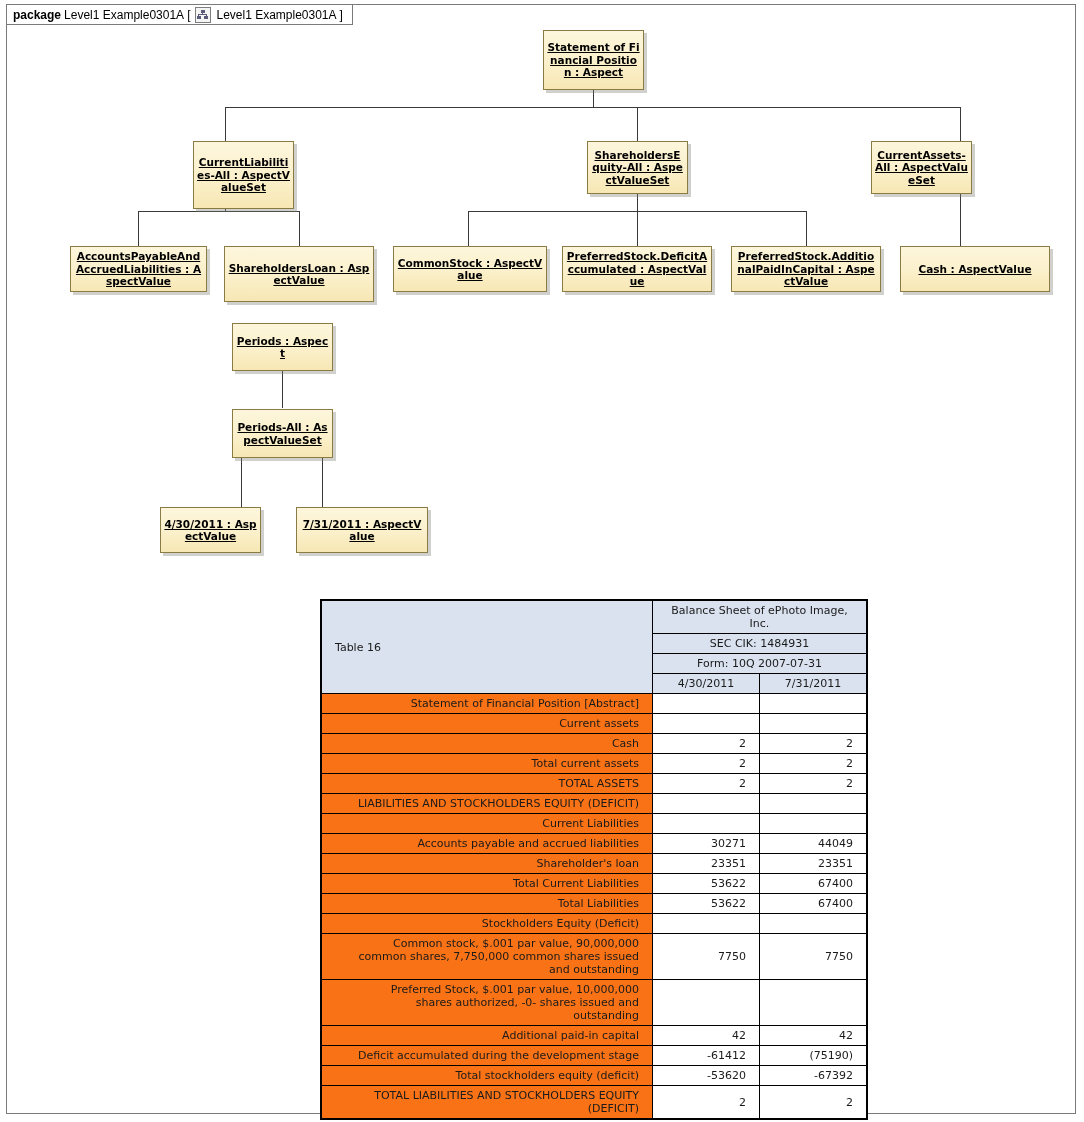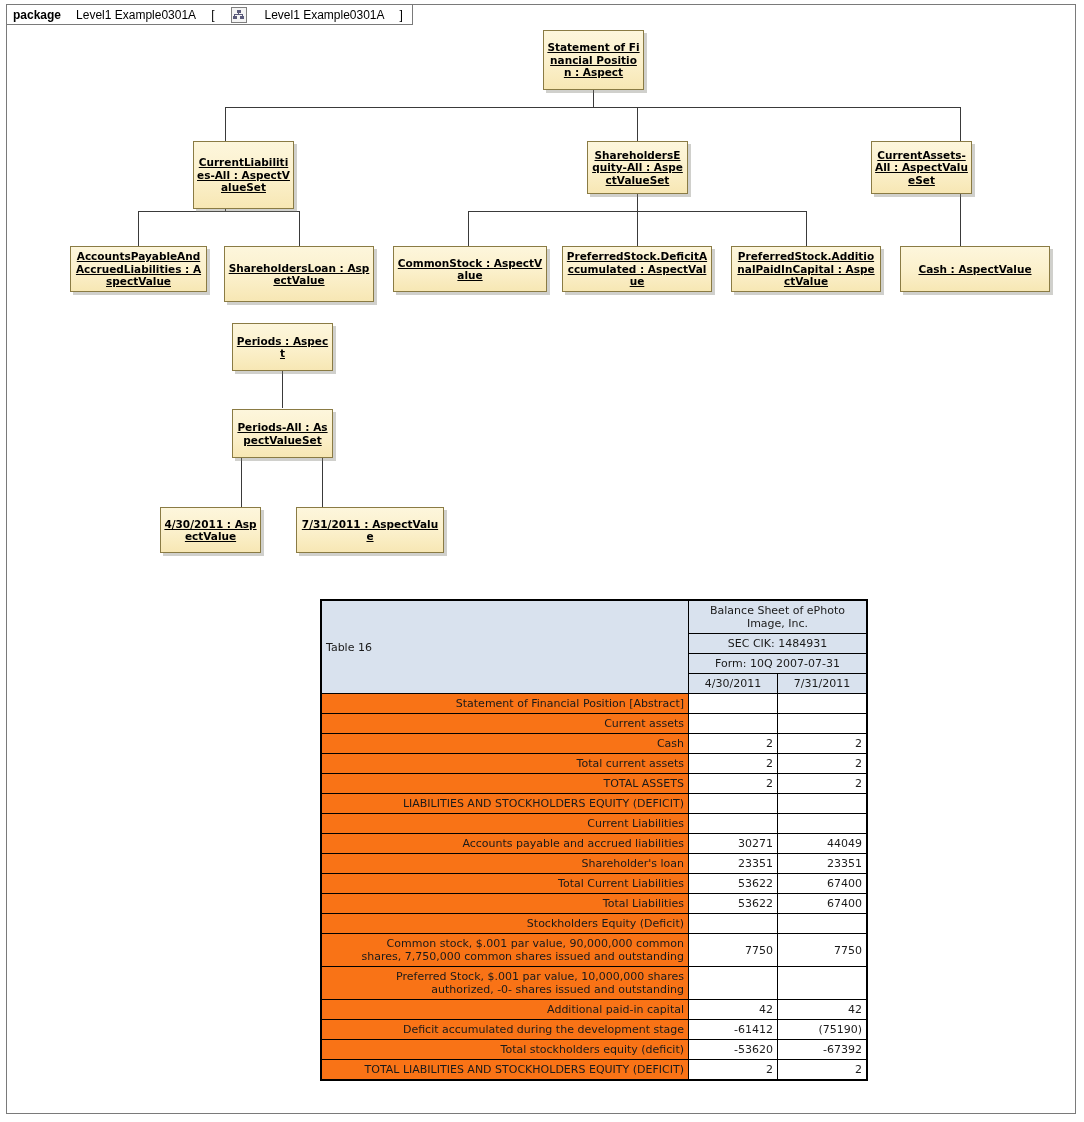--- a/index.html
+++ b/index.html
@@ -26,21 +26,21 @@
     position: absolute;
     left: 6px; top: 4px;
     height: 21px;
     box-sizing: border-box;
     border: 1px solid #7a7a7a;
     border-bottom: 1px solid #7a7a7a;
     background: #ffffff;
     padding: 0 9px 0 6px;
     display: flex;
     align-items: center;
-    gap: 15px;
+    gap: 3px;
     font-size: 12px;
     color: #000;
     z-index: 4;
   }
   #package-tab .kw { font-weight: bold; }
   .pkg-icon {
     width: 14px; height: 14px;
     border: 1px solid #7f7f7f;
     background: #f4f4f4;
     display: inline-block;
@@ -108,21 +108,21 @@
     width: 548px;
     border-collapse: collapse;
     font-family: "DejaVu Sans", sans-serif;
     font-size: 11px;
     color: #1a1a1a;
     background: #ffffff;
     border: 2px solid #000000;
   }
   #report-table td {
     border: 1px solid #000000;
-    padding: 3px 4px;
+    padding: 3px 13px;
     vertical-align: middle;
   }
   #report-table td.lbl {
     background: #f97316;
     text-align: right;
   }
   #report-table td.val {
     background: #ffffff;
     text-align: right;
     width: 80px;
@@ -232,21 +232,21 @@
   </div>
 
   <div class="node" style="left:232px; top:409px; width:101px; height:49px;">
     <span class="label">Periods-All : AspectValueSet</span>
   </div>
 
   <div class="node" style="left:160px; top:507px; width:101px; height:46px;">
     <span class="label">4/30/2011 : AspectValue</span>
   </div>
 
-  <div class="node" style="left:296px; top:507px; width:148px; height:46px;">
+  <div class="node" style="left:296px; top:507px; width:132px; height:46px;">
     <span class="label">7/31/2011 : AspectValue</span>
   </div>
 
 </div>
 
 <table id="report-table">
   <tbody>
     <tr>
       <td class="corner" rowspan="4">Table 16</td>
       <td class="hdr" colspan="2">Balance Sheet of ePhoto Image, Inc.</td>

